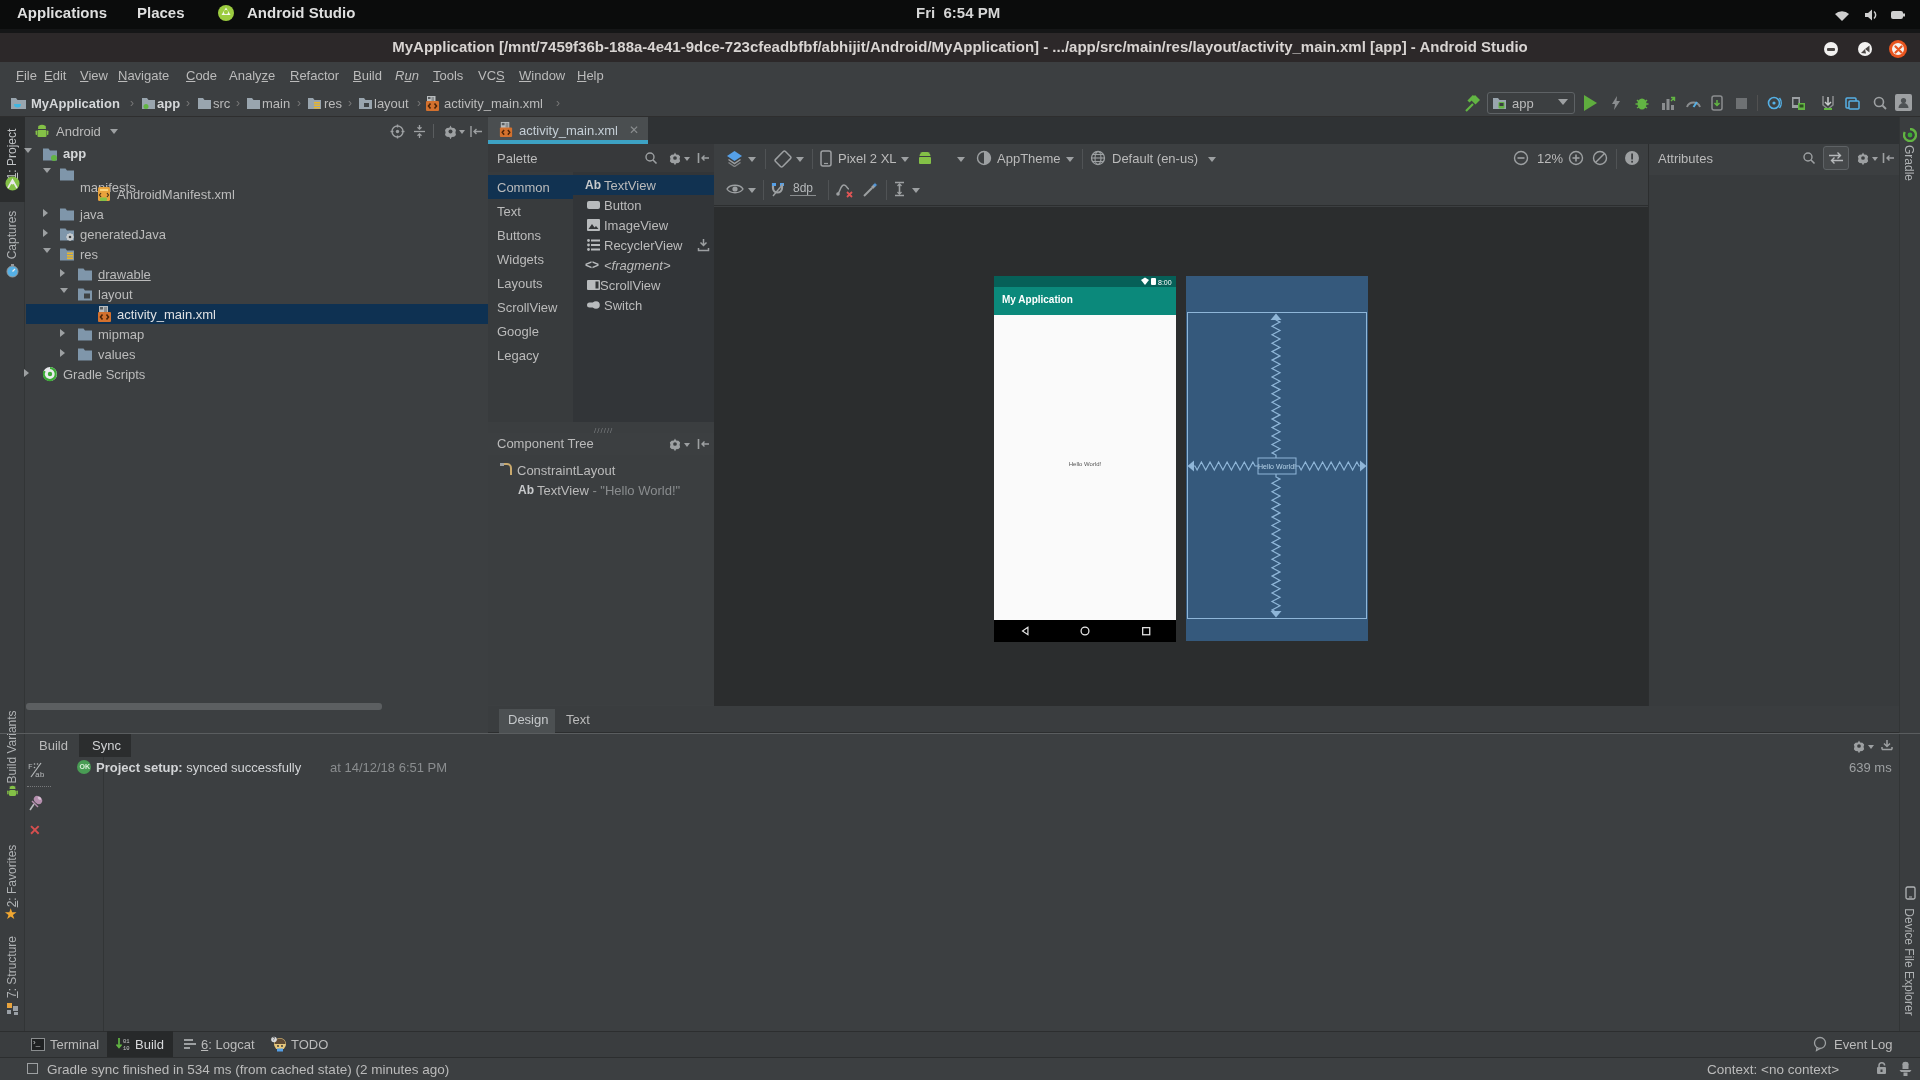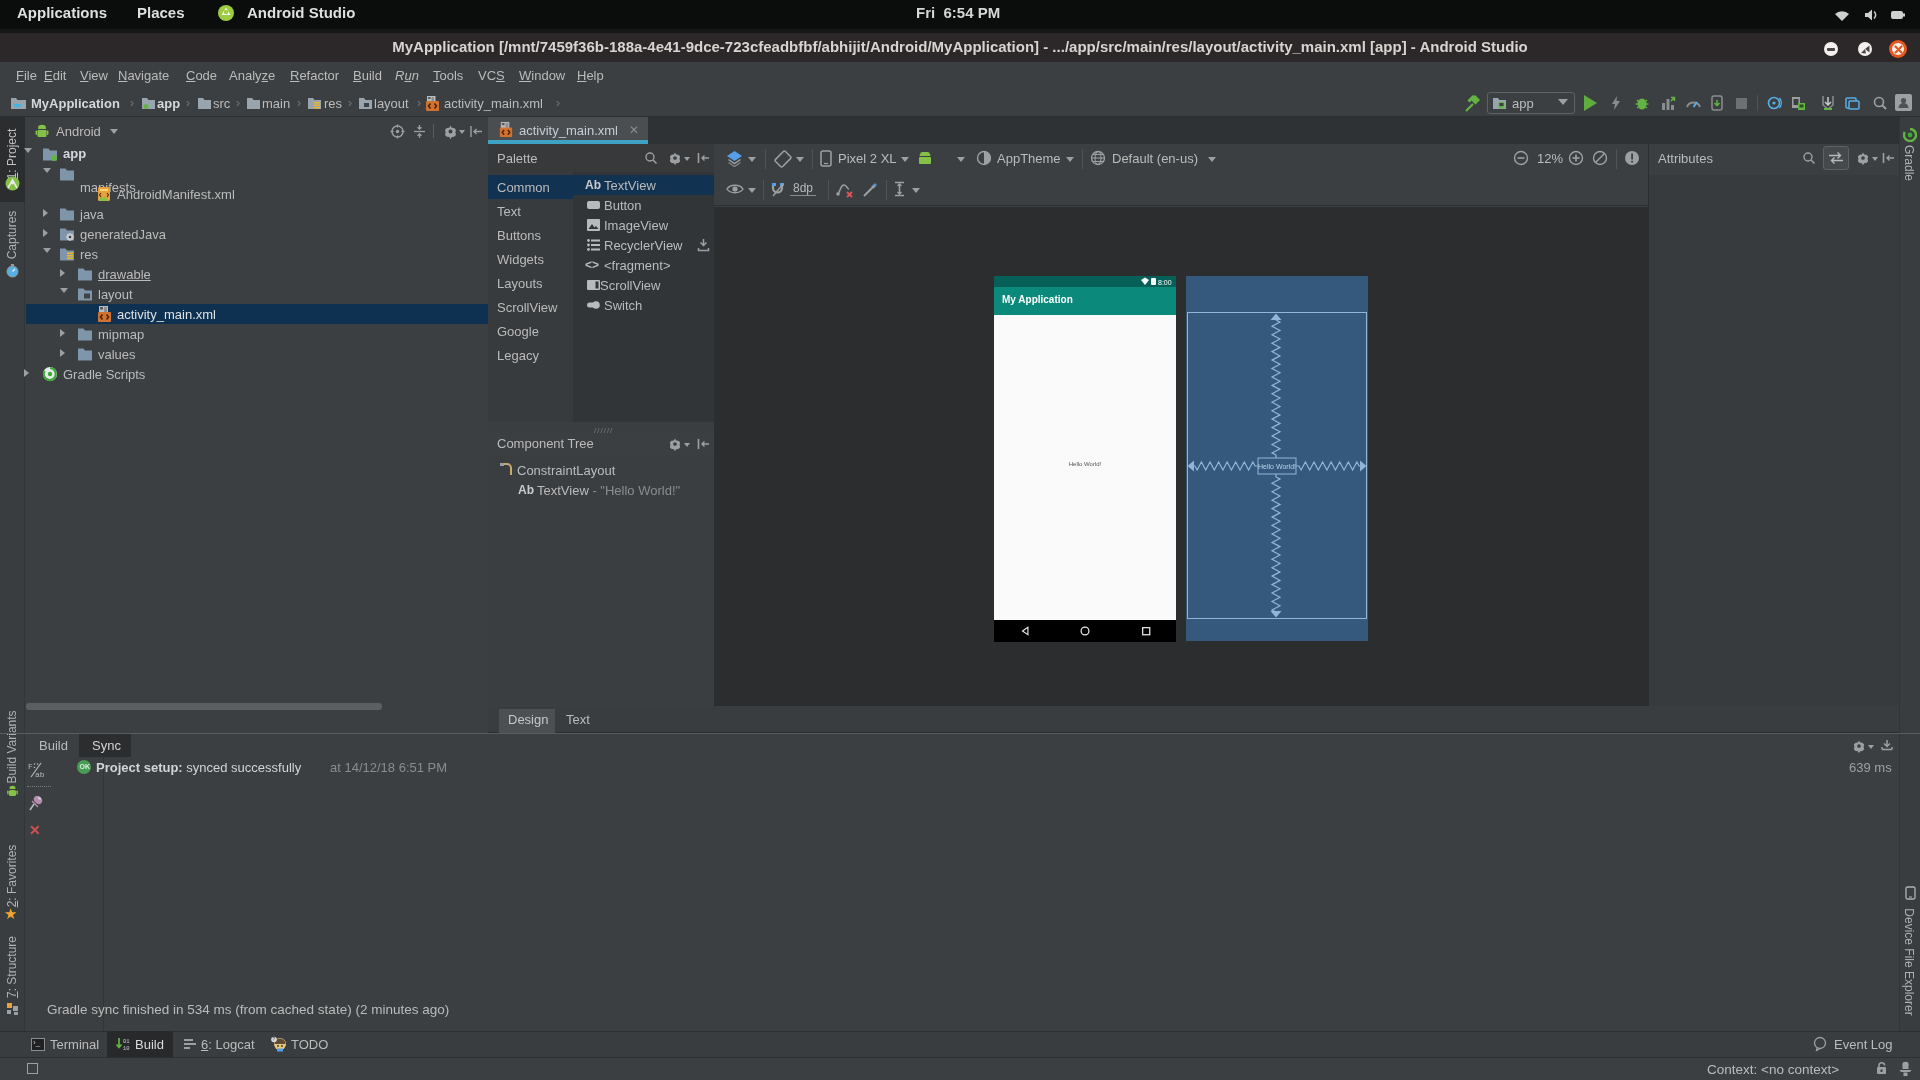--- a/index.html
+++ b/index.html
@@ -426,21 +426,21 @@
         <rect x="5" y="6" width="9" height="2" fill="#b8bbbd"></rect>
         <circle cx="2.5" cy="11.5" r="1.4" fill="#b8bbbd"></circle>
         <rect x="5" y="10.5" width="9" height="2" fill="#b8bbbd"></rect>
       </svg>
   <div class="abs txt" style="left:604px;top:238px;">RecyclerView</div>
   <svg class="abs" style="left:697px;top:238px;" width="13" height="14" viewBox="0 0 13 14">
         <path d="M6.5 1 v6 M3.5 4.5 L6.5 7.5 L9.5 4.5" stroke="#9da0a2" stroke-width="1.5" fill="none"></path>
         <path d="M1.5 10 v2.5 h10 V10" stroke="#9da0a2" stroke-width="1.5" fill="none"></path>
       </svg>
   <div class="abs" style="left:585px;top:258px;font-size:12px;font-weight:bold;color:#b8bbbd;">&lt;&gt;</div>
-  <div class="abs txt" style="left:604px;top:258px;">&lt;fragment&gt;</div>
+  <div class="abs txt" style="left:604px;top:258px;font-style:italic;">&lt;fragment&gt;</div>
   <svg class="abs" style="left:586px;top:278px;" width="15" height="14" viewBox="0 0 15 14">
         <rect x="1" y="2" width="13" height="10" rx="1" fill="#b8bbbd"></rect>
         <rect x="9.5" y="3.5" width="3" height="7" fill="#333638"></rect>
       </svg>
   <div class="abs txt" style="left:600px;top:278px;">ScrollView</div>
   <svg class="abs" style="left:586px;top:298px;" width="15" height="14" viewBox="0 0 15 14">
         <rect x="1" y="4.5" width="8" height="5" rx="2.5" fill="#b8bbbd"></rect>
         <circle cx="10" cy="7" r="3.8" fill="#b8bbbd"></circle>
       </svg>
   <div class="abs txt" style="left:604px;top:298px;">Switch</div>
@@ -714,21 +714,21 @@
       </svg>
   <div class="abs txt" style="left:291px;top:1037px;">TODO</div>
   <svg class="abs" style="left:1812px;top:1036px;" width="16" height="16" viewBox="0 0 16 16">
         <circle cx="8" cy="7" r="5.5" fill="none" stroke="#9da0a2" stroke-width="1.3"></circle>
         <path d="M5 11.5 L4.5 14.5 L8.5 12.3" fill="none" stroke="#9da0a2" stroke-width="1.3"></path>
       </svg>
   <div class="abs txt" style="left:1834px;top:1037px;">Event Log</div>
 
   <div class="abs" style="left:0;top:1057px;width:1920px;height:23px;background:#3c3f41;border-top:1px solid #2c2e2f;"></div>
   <div class="abs" style="left:27px;top:1063px;width:11px;height:11px;border:1.4px solid #9da0a2;"></div>
-  <div class="abs txt" style="left:47px;top:1002px;font-size:13.5px;">Gradle sync finished in 534 ms (from cached state) (2 minutes ago)</div>
+  <div class="abs txt" style="left:47px;top:1062px;font-size:13.5px;">Gradle sync finished in 534 ms (from cached state) (2 minutes ago)</div>
   <div class="abs txt" style="left:1707px;top:1062px;font-size:13.5px;">Context: &lt;no context&gt;</div>
   <svg class="abs" style="left:1874px;top:1061px;" width="14" height="15" viewBox="0 0 14 15">
         <rect x="3" y="6" width="9" height="7" rx="1" fill="#9da0a2"></rect>
         <path d="M5 6 V4.5 a2.8 2.8 0 0 1 5.6 0" stroke="#9da0a2" stroke-width="1.5" fill="none"></path>
         <rect x="6.5" y="8.5" width="2" height="2.5" fill="#3c3f41"></rect>
       </svg>
   <svg class="abs" style="left:1898px;top:1061px;" width="15" height="16" viewBox="0 0 15 16">
         <ellipse cx="7.5" cy="3" rx="3" ry="2.2" fill="#9da0a2"></ellipse>
         <rect x="4.5" y="3" width="6" height="5" fill="#9da0a2"></rect>
         <path d="M1.5 9 h12 l-1.5 2 h-9 Z" fill="#9da0a2"></path>

